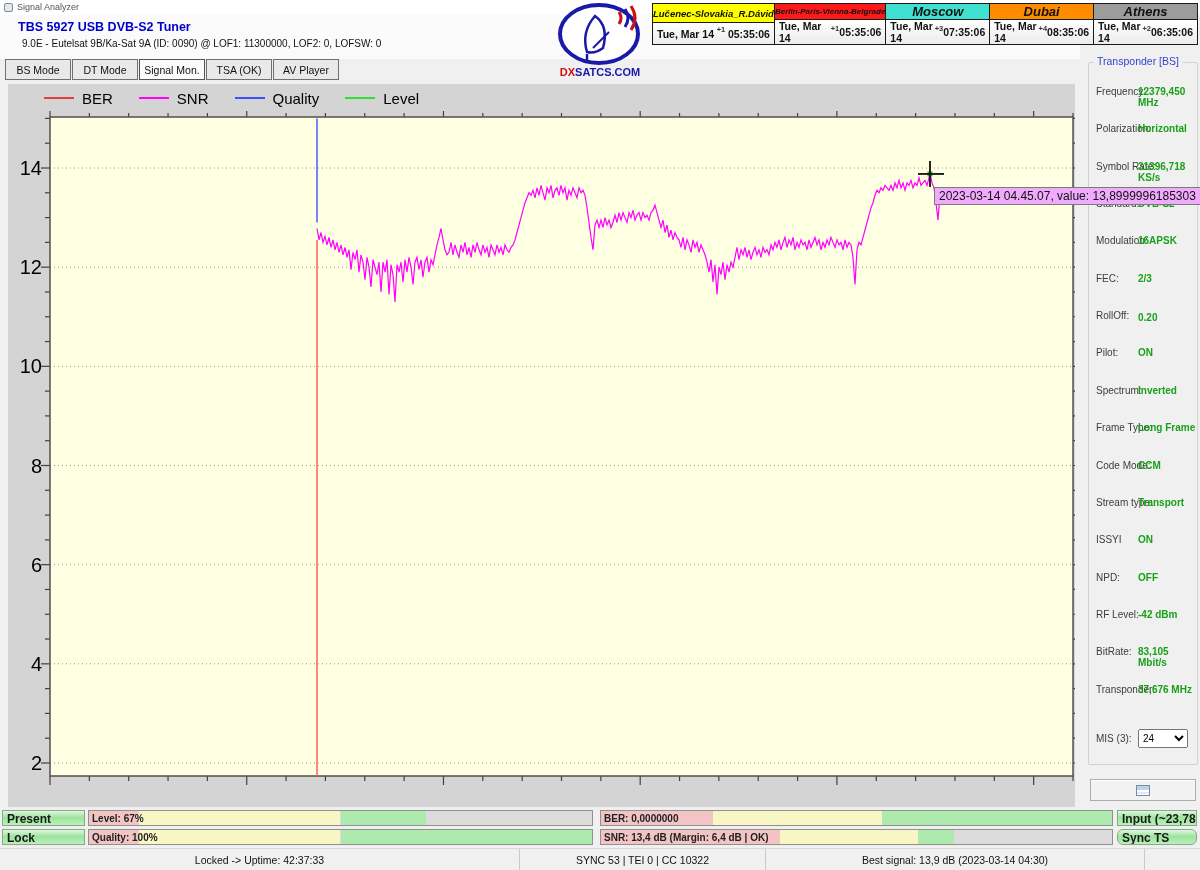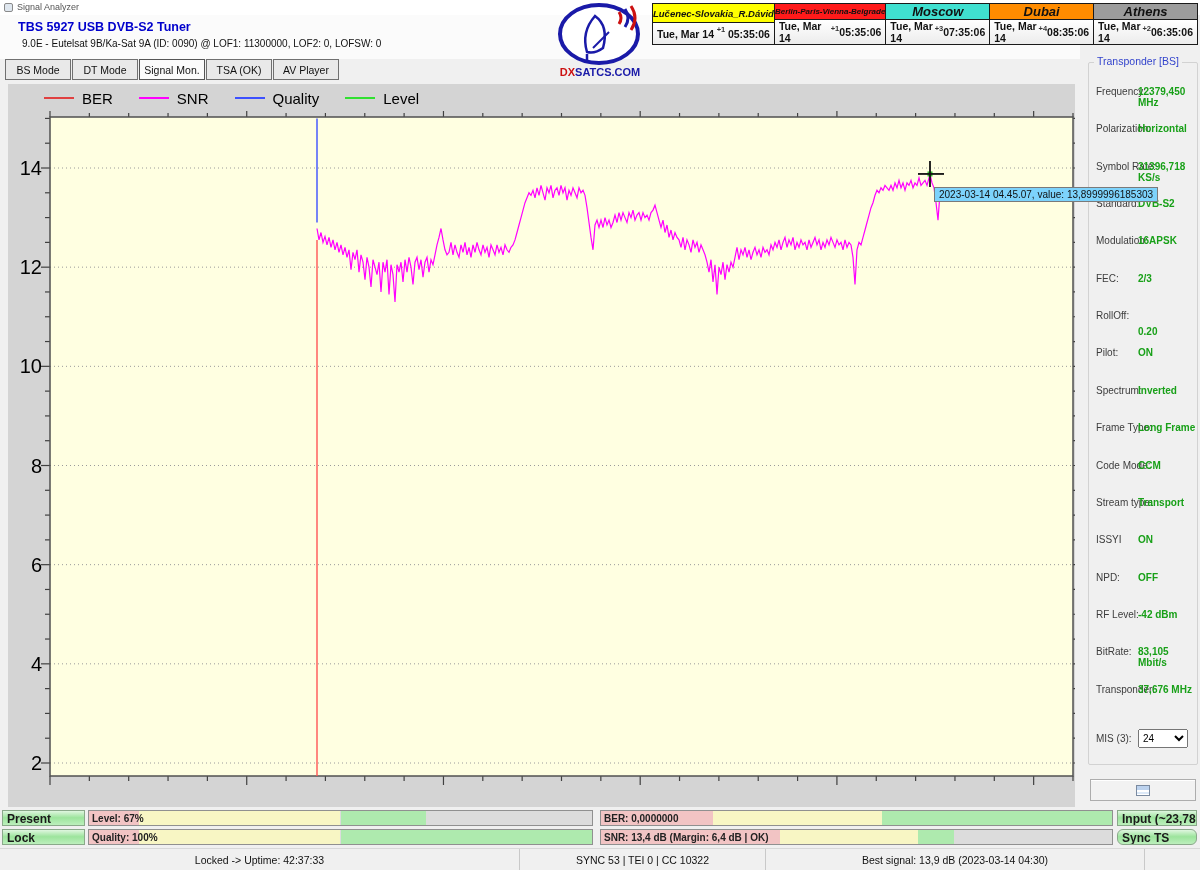--- a/index.html
+++ b/index.html
@@ -74,22 +74,22 @@
   #mis-label { left:1096px; top:733px; font-size:10px; color:#3c3c3c; }
   #mis-select { left:1138px; top:729px; width:50px; height:19px; font-size:10px;
     font-family:"Liberation Sans",sans-serif; }
   #list-button { left:1090px; top:779px; width:106px; height:22px; background:#f2f2f2;
     border:1px solid #adadad; box-shadow:inset 0 1px 0 #fff; display:flex;
     align-items:center; justify-content:center; cursor:pointer; }
   #list-button .ic { width:14px; height:11px; border:1px solid #7a8aa0; background:
     linear-gradient(#bcd2ee 0 4px, #ffffff 4px 6px, #dce9f8 6px 8px, #ffffff 8px 11px); }
 
   
-  #tooltip { left:934px; top:187px; background:#7dd3fc; border:1px solid #7a7a7a;
-    font-size:10px; color:#111; padding:1px 4px; white-space:nowrap; z-index:9; }
+  #tooltip { left:934px; top:187px; background:#f0abfc; border:1px solid #7a7a7a;
+    font-size:12px; color:#111; padding:1px 4px; white-space:nowrap; z-index:9; }
 </style>
 </head>
 <body>
 
 <div id="stage">
 
   <div class="abs" id="titlebar">
     <span id="app-icon"></span>
     <span class="t">Signal Analyzer</span>
   </div>
@@ -328,21 +328,21 @@
       <div class="sb-value" style="top: 123.35px;">Horizontal</div>
       <div class="sb-label" style="top: 160.7px;">Symbol Rate:</div>
       <div class="sb-value" style="top: 160.7px;">31396,718 KS/s</div>
       <div class="sb-label" style="top: 198.05px;">Standard:</div>
       <div class="sb-value" style="top: 198.05px;">DVB-S2</div>
       <div class="sb-label" style="top: 235.4px;">Modulation:</div>
       <div class="sb-value" style="top: 235.4px;">16APSK</div>
       <div class="sb-label" style="top: 272.75px;">FEC:</div>
       <div class="sb-value" style="top: 272.75px;">2/3</div>
       <div class="sb-label" style="top: 310.1px;">RollOff:</div>
-      <div class="sb-value" style="top: 326px;">0.20</div>
+      <div class="sb-value" style="top: 312px;">0.20</div>
       <div class="sb-label" style="top: 347.45px;">Pilot:</div>
       <div class="sb-value" style="top: 347.45px;">ON</div>
       <div class="sb-label" style="top: 384.8px;">Spectrum:</div>
       <div class="sb-value" style="top: 384.8px;">Inverted</div>
       <div class="sb-label" style="top: 422.15px;">Frame Type:</div>
       <div class="sb-value" style="top: 422.15px;">Long Frame</div>
       <div class="sb-label" style="top: 459.5px;">Code Mode:</div>
       <div class="sb-value" style="top: 459.5px;">CCM</div>
       <div class="sb-label" style="top: 496.85px;">Stream type:</div>
       <div class="sb-value" style="top: 496.85px;">Transport</div>

